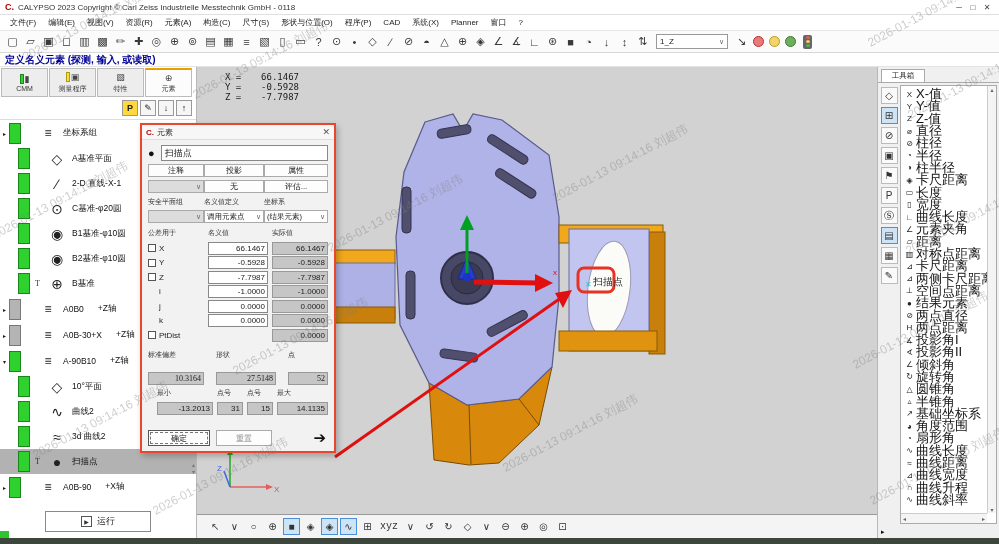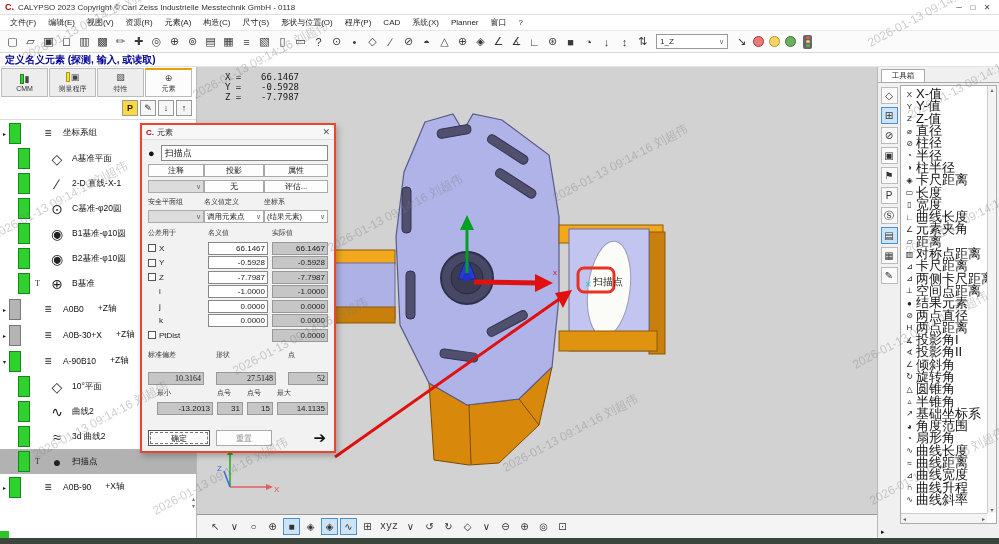--- a/index.html
+++ b/index.html
@@ -389,20 +389,26 @@
 
         <div class="trow group">
           <span class="texp">▸</span>
           <span class="tbar green"></span>
           <span class="tmark"></span>
           <span class="tico">≡</span>
           <span class="tlabel">A0B-90</span>
           <span class="tlabel2">+X轴</span>
         </div>
       </div>
+    <div class="run-area">
+      <div class="run-btn">
+        <span class="run-ico">▶</span>
+        <span>运行</span>
+      </div>
+    </div>
   </div>
 
   <div class="vp-col">
     <div class="viewport">
       <div class="coords">
         <div class="crow">
             <span class="cl">X =</span>
             <span class="cv">66.1467</span>
           </div>
         <div class="crow">

